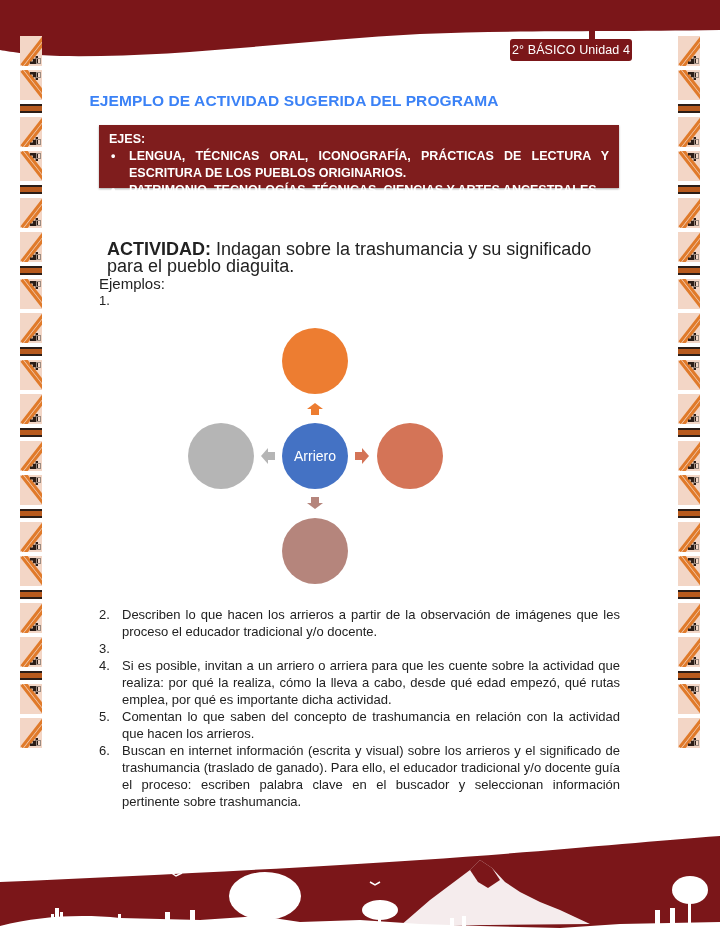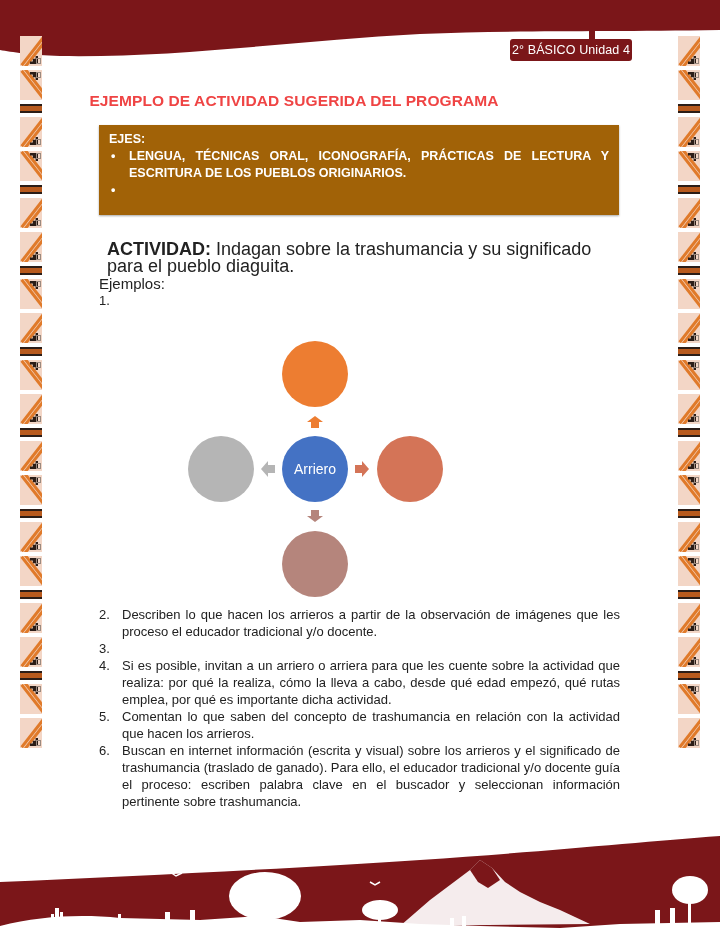--- a/index.html
+++ b/index.html
@@ -22,42 +22,42 @@
   .tile { width: 22px; height: 30px; margin-bottom: 4px; position: relative; background: #f3d6c6; overflow: hidden; }
   .tile .d1 { position: absolute; left: -6px; top: 12px; width: 40px; height: 3px; background: #e07a2a; transform: rotate(-52deg); }
   .tile .d2 { position: absolute; left: -6px; top: 18px; width: 40px; height: 3px; background: #e07a2a; transform: rotate(-52deg); }
   .tile .st { position: absolute; right: 4px; bottom: 2px; width: 8px; height: 8px; background: #2b1d17; clip-path: polygon(0 100%, 100% 100%, 100% 0, 70% 0, 70% 35%, 35% 35%, 35% 70%, 0 70%); }
   .tile .bx { position: absolute; right: 1px; bottom: 2px; width: 5px; height: 6px; border: 1px solid #9a8a80; }
   .tile.flip { transform: scaleY(-1); }
   .bar { width: 22px; height: 9px; margin-bottom: 4px; background: #b85a1d; border-top: 2px solid #2b1d17; border-bottom: 2px solid #2b1d17; }
 
   .page-title {
     position: absolute; left: 0; top: 92px; width: 588px; text-align: center;
-    font-weight: bold; font-size: 15.5px; color: #ef4444; letter-spacing: 0.1px;
+    font-weight: bold; font-size: 15.5px; color: #3b82f6; letter-spacing: 0.1px;
   }
 
   .ejes-box {
-    position: absolute; left: 99px; top: 125px; width: 520px; height: 90px;
-    background: #a16207; color: #fff; padding: 6px 10px 0 10px;
+    position: absolute; left: 99px; top: 125px; width: 520px; height: 63px;
+    background: #7f1d1d; color: #fff; padding: 6px 10px 0 10px;
     box-shadow: 0 1px 2px rgba(0,0,0,0.35);
   }
   .ejes-title { font-weight: bold; font-size: 12.5px; line-height: 17px; }
   .ejes-list { list-style: none; }
   .ejes-item { position: relative; padding-left: 20px; font-weight: bold; font-size: 12.5px; line-height: 17px; text-align: justify; }
   .ejes-item .bullet { position: absolute; left: 2px; top: 0; }
 
   .activity { position: absolute; left: 107px; top: 241px; width: 520px; font-size: 18px; line-height: 17px; }
   .activity b { font-weight: bold; }
 
   .examples-label { position: absolute; left: 99px; top: 275px; font-size: 15px; line-height: 17px; }
 
   .ol-item { position: absolute; left: 99px; width: 521px; font-size: 13px; line-height: 17px; padding-left: 23px; text-align: justify; }
   .ol-item .num { position: absolute; left: 0; top: 0; }
 
-  .diagram { position: absolute; left: 180px; top: 338px; width: 270px; height: 265px; }
+  .diagram { position: absolute; left: 180px; top: 325px; width: 270px; height: 265px; }
   .circle { position: absolute; width: 66px; height: 66px; border-radius: 50%; }
   .c-top { left: 102px; top: 3px; background: #ed7d31; }
   .c-right { left: 197px; top: 98px; background: #d47457; }
   .c-bottom { left: 102px; top: 193px; background: #b5857c; }
   .c-left { left: 8px; top: 98px; background: #b5b5b5; }
   .c-center { left: 102px; top: 98px; background: #4472c4; color: #fff; font-size: 14px; line-height: 66px; text-align: center; }
   .arrow { position: absolute; }
   .a-up { left: 127px; top: 78px; width: 16px; height: 12px; background: #ed7d31; clip-path: polygon(50% 0, 100% 50%, 75% 50%, 75% 100%, 25% 100%, 25% 50%, 0 50%); }
   .a-right { left: 175px; top: 123px; width: 14px; height: 16px; background: #d47457; clip-path: polygon(0 25%, 50% 25%, 50% 0, 100% 50%, 50% 100%, 50% 75%, 0 75%); }
   .a-down { left: 127px; top: 172px; width: 16px; height: 12px; background: #b5857c; clip-path: polygon(25% 0, 75% 0, 75% 50%, 100% 50%, 50% 100%, 0 50%, 25% 50%); }
@@ -315,20 +315,21 @@
 
 <div class="ejes-box">
   <div class="ejes-title">EJES:</div>
   <ul class="ejes-list">
     <li class="ejes-item">
       <span class="bullet">•</span>
       <span>LENGUA, TÉCNICAS ORAL, ICONOGRAFÍA, PRÁCTICAS DE LECTURA Y ESCRITURA DE LOS PUEBLOS ORIGINARIOS.</span>
     </li>
     <li class="ejes-item">
       <span class="bullet">•</span>
+      <span>PATRIMONIO, TECNOLOGÍAS, TÉCNICAS, CIENCIAS Y ARTES ANCESTRALES.</span>
     </li>
   </ul>
 </div>
 
 <div class="activity"><b>ACTIVIDAD:</b><span> Indagan sobre la trashumancia y su significado para el pueblo diaguita.</span></div>
 
 <div class="examples-label">Ejemplos:</div>
 
 <div class="ol-item" style="top:292px;">
   <span class="num">1.</span>

